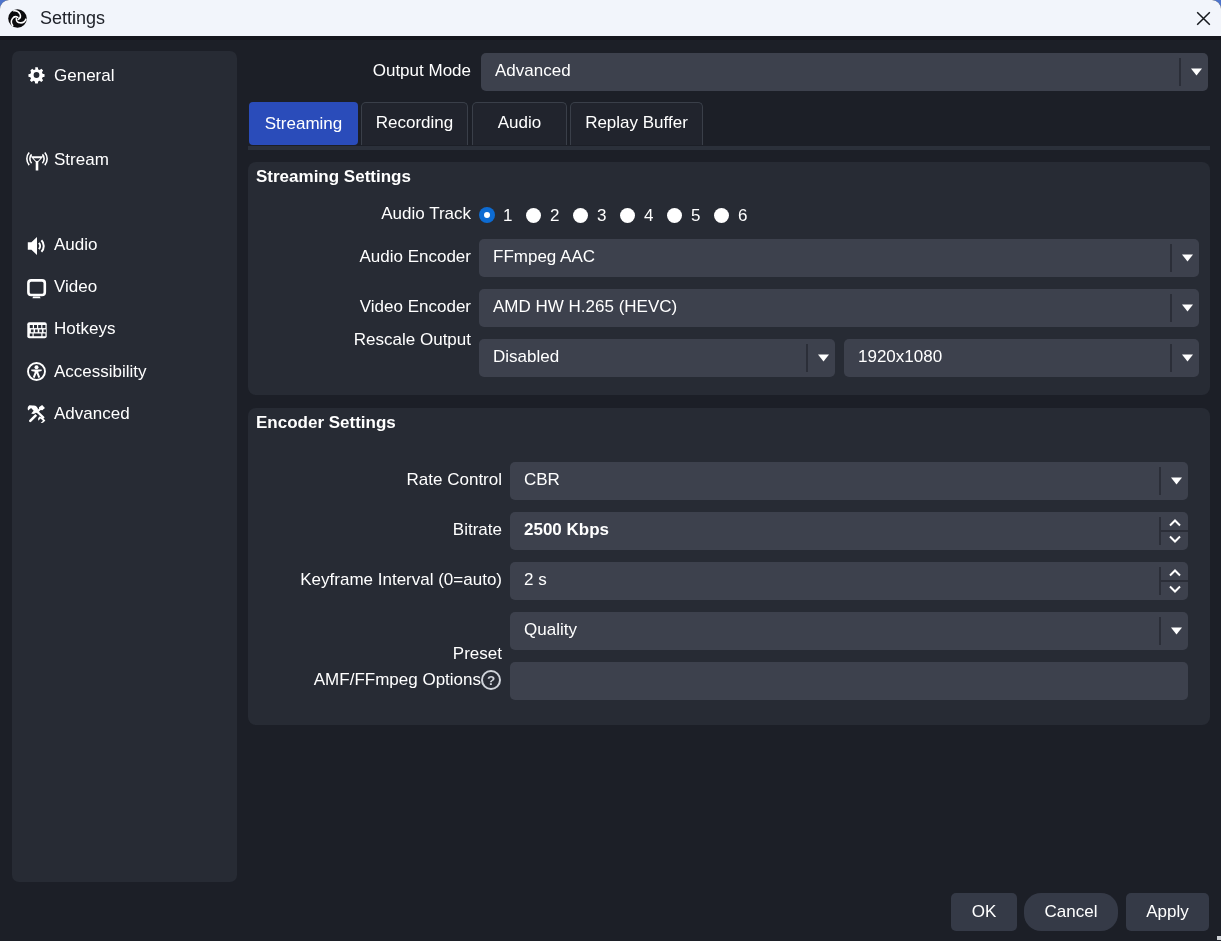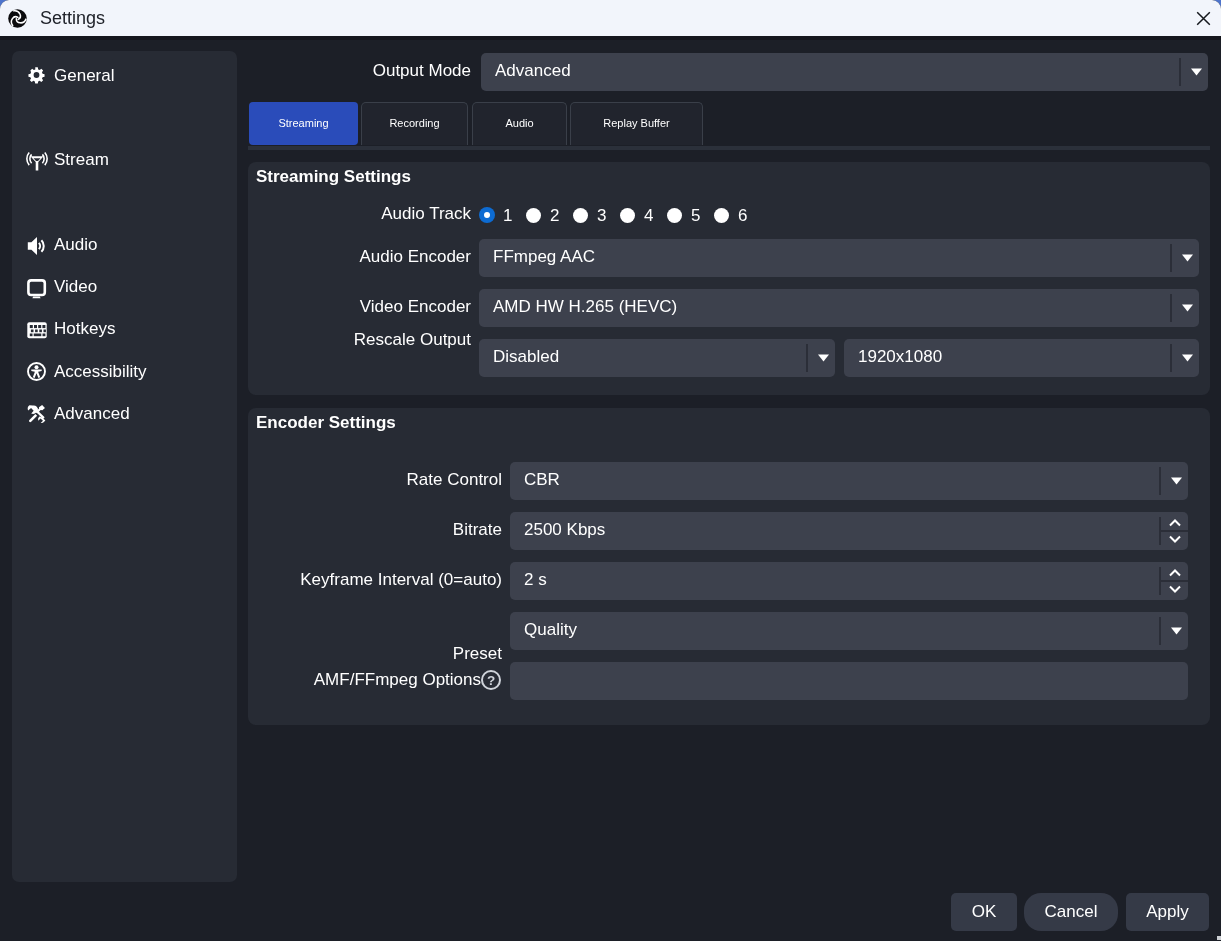--- a/index.html
+++ b/index.html
@@ -17,21 +17,21 @@
   .panel { position:absolute; left:248px; width:962px; background:#272b34; border-radius:8px; }
   .ptitle { position:absolute; left:8px; top:5px; font-size:17px; font-weight:bold; color:#fff;text-align:center; }
   .label { position:absolute; font-size:17px; color:#fff; text-align:right; height:38px; line-height:36.5px; }
   .fld { position:absolute; height:38px; background:#3d414d; border-radius:5px; color:#fff;
          font-size:17px; line-height:36.5px; padding-left:14px; }
   .fld .arr { position:absolute; right:0; top:5px; bottom:5px; width:29px; border-left:2px solid #2b2e38; }
   .fld .arr svg { position:absolute; left:9px; top:50%; margin-top:-4px; }
   .fld .spin { position:absolute; right:0; top:0; bottom:0; width:29px; }
   .fld .spin .vl { position:absolute; left:0; top:5px; bottom:5px; width:2px; background:#2b2e38; }
   .fld .spin .mid { position:absolute; left:2px; right:0; top:18px; height:2px; background:#2b2e38; }
-  .tab { position:absolute; top:102px; height:43px; font-size:11px; color:#fff; text-align:center; line-height:43px; }
+  .tab { position:absolute; top:102px; height:43px; font-size:17px; color:#fff; text-align:center; line-height:43px; }
   .tab.off { background:#21242d; border:1.5px solid #3a3f49; border-bottom:none; border-radius:5px 5px 0 0; line-height:40px; }
   .tab.on { background:#2a4cba; border-radius:4px; }
   .radio { position:absolute; top:0; width:15px; height:15px; border-radius:50%; background:#fff; }
   .rnum { position:absolute; top:-12px; font-size:17px; color:#fff; }
   .btn { position:absolute; top:893px; height:38px; background:#353a47; border-radius:5px; color:#fff;
          font-size:17px; text-align:center; line-height:38px; }
 </style>
 </head>
 <body>
 <div class="win">
@@ -198,21 +198,21 @@
   </div>
   <div class="label" style="right:719px; top:462px;">Rate Control</div>
   <div class="fld" style="left:510px; top:462px; width:678px;">CBR
     <div class="arr">
         <svg width="13" height="8" viewBox="0 0 13 8">
           <path d="M1 0.5 L12 0.5 L6.5 7.5 Z" fill="#fff"></path>
         </svg>
       </div>
   </div>
   <div class="label" style="right:719px; top:512px;">Bitrate</div>
-  <div class="fld" style="left:510px; top:512px; width:678px;">2500 Kbps
+  <div class="fld" style="left:510px; top:512px; width:678px;font-weight:bold;">2500 Kbps
     <div class="spin">
         <div class="vl"></div>
         <div class="mid"></div>
       <svg width="14" height="9" viewBox="0 0 14 9" style="position:absolute;left:9px;top:6px">
           <path d="M2 7.5 L7 2.5 L12 7.5" stroke="#fff" stroke-width="2" fill="none"></path>
         </svg>
       <svg width="14" height="9" viewBox="0 0 14 9" style="position:absolute;left:9px;bottom:6px">
           <path d="M2 1.5 L7 6.5 L12 1.5" stroke="#fff" stroke-width="2" fill="none"></path>
         </svg>
     </div>

